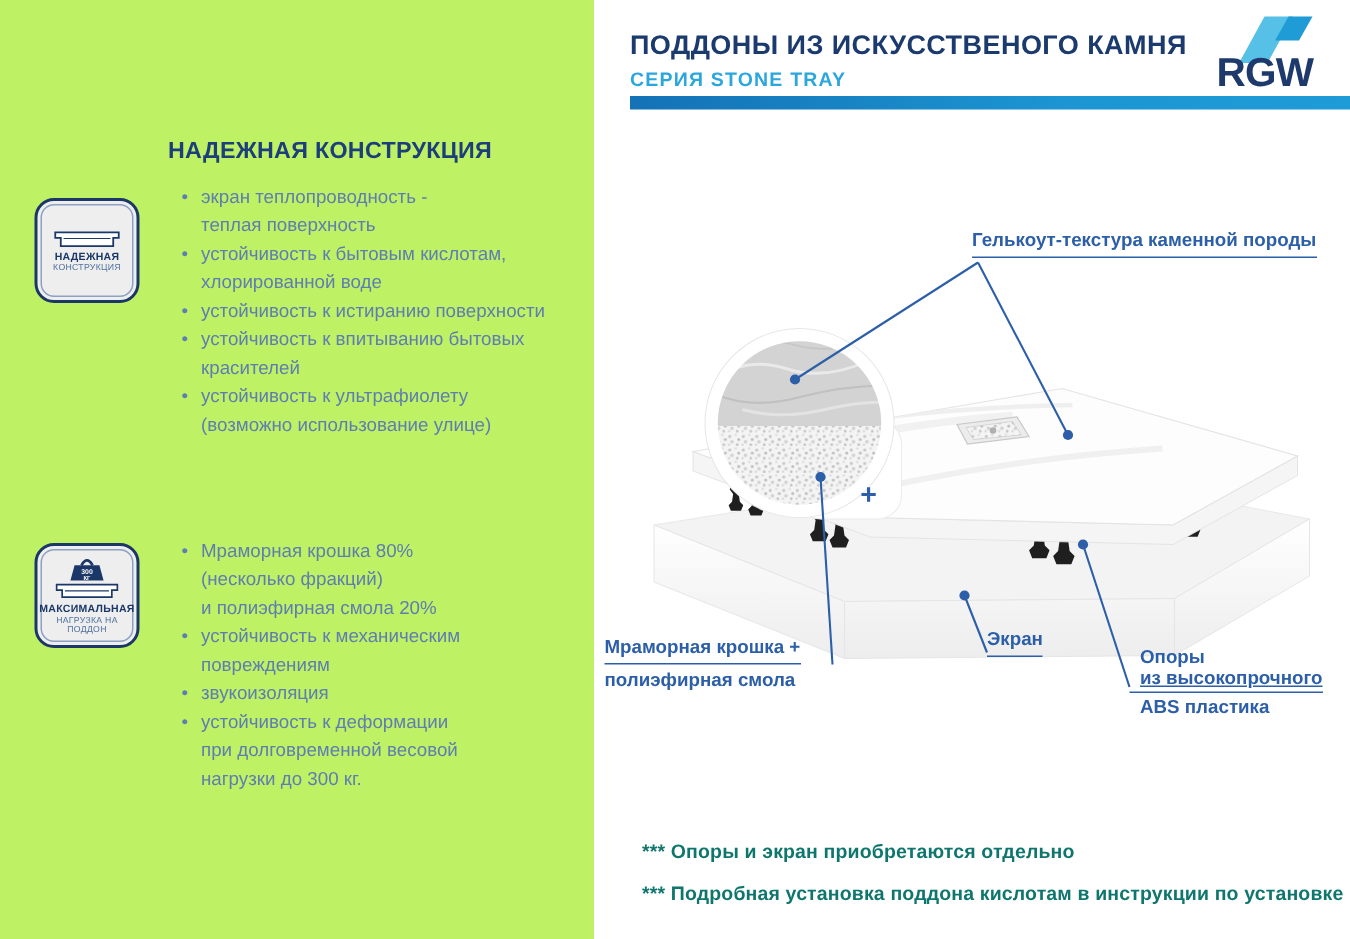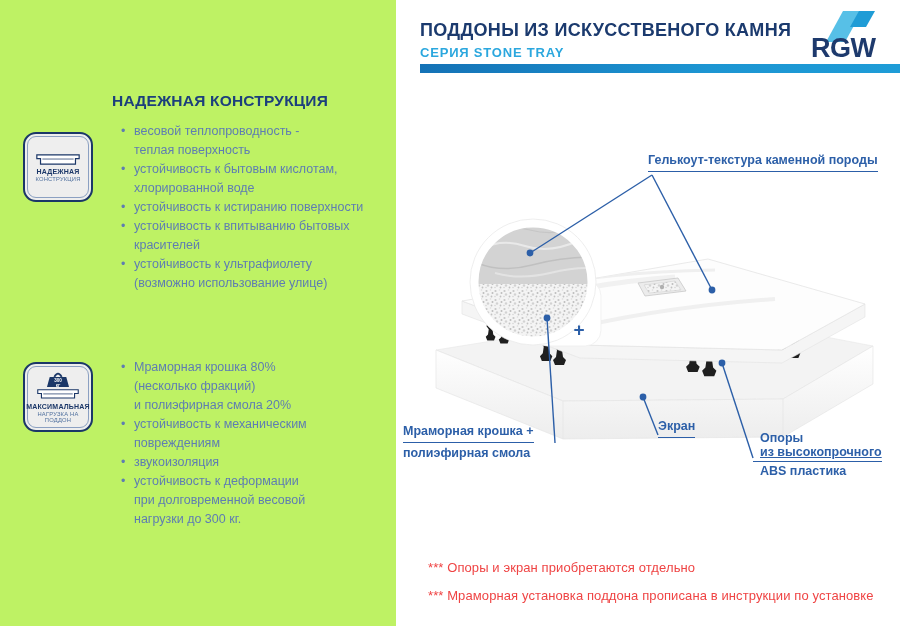--- a/index.html
+++ b/index.html
@@ -41,21 +41,21 @@
   .co-gelcoat { left:648px; top:153px; }
   .co-marble  { left:403px; top:424px; }
   .co-marble .line2 { display:block; margin-top:3px; }
   .co-screen  { left:658px; top:419px; }
   .co-supports{ left:753px; top:431px; line-height:14px; }
   .co-supports .ln { padding-left:7px; }
   .co-supports .ln.u2 { border-bottom:1.5px solid #2c5fa8; padding-bottom:2px; margin-bottom:2px;text-decoration:underline; }
 
   
   .footnotes { position:absolute; left:428px; top:560px; }
-  .footnotes div { font-size:13px; color:#ef4444; margin-bottom:13px; letter-spacing:.1px; }
+  .footnotes div { font-size:13px; color:#0f766e; margin-bottom:13px; letter-spacing:.1px;font-weight:bold; }
 </style>
 </head>
 <body>
 
 <div class="page">
 
   <div class="left-panel">
 
     <div class="badge badge1">
       <div class="badge-inner">
@@ -79,21 +79,21 @@
           <line x1="9" y1="23.5" x2="41" y2="23.5" stroke="#1b3768" stroke-width="0.8"></line>
         </svg>
         <div class="badge-title">МАКСИМАЛЬНАЯ</div>
         <div class="badge-sub">НАГРУЗКА НА ПОДДОН</div>
       </div>
     </div>
 
     <h2 class="panel-heading">НАДЕЖНАЯ КОНСТРУКЦИЯ</h2>
 
     <ul class="features g1">
-        <li>весовой теплопроводность -
+        <li>экран теплопроводность -
 теплая поверхность</li>
         <li>устойчивость к бытовым кислотам,
 хлорированной воде</li>
         <li>устойчивость к истиранию поверхности</li>
         <li>устойчивость к впитыванию бытовых
 красителей</li>
         <li>устойчивость к ультрафиолету
 (возможно использование улице)</li>
       </ul>
 
@@ -223,16 +223,16 @@
   </div>
 
   <div class="co co-supports">
     <div class="ln">Опоры</div>
     <div class="ln u2">из высокопрочного</div>
     <div class="ln">ABS пластика</div>
   </div>
 
   <div class="footnotes">
       <div>*** Опоры и экран приобретаются отдельно</div>
-      <div>*** Мраморная установка поддона прописана в инструкции по установке</div>
+      <div>*** Подробная установка поддона кислотам в инструкции по установке</div>
     </div>
 
 </div>
 
 </body></html>

